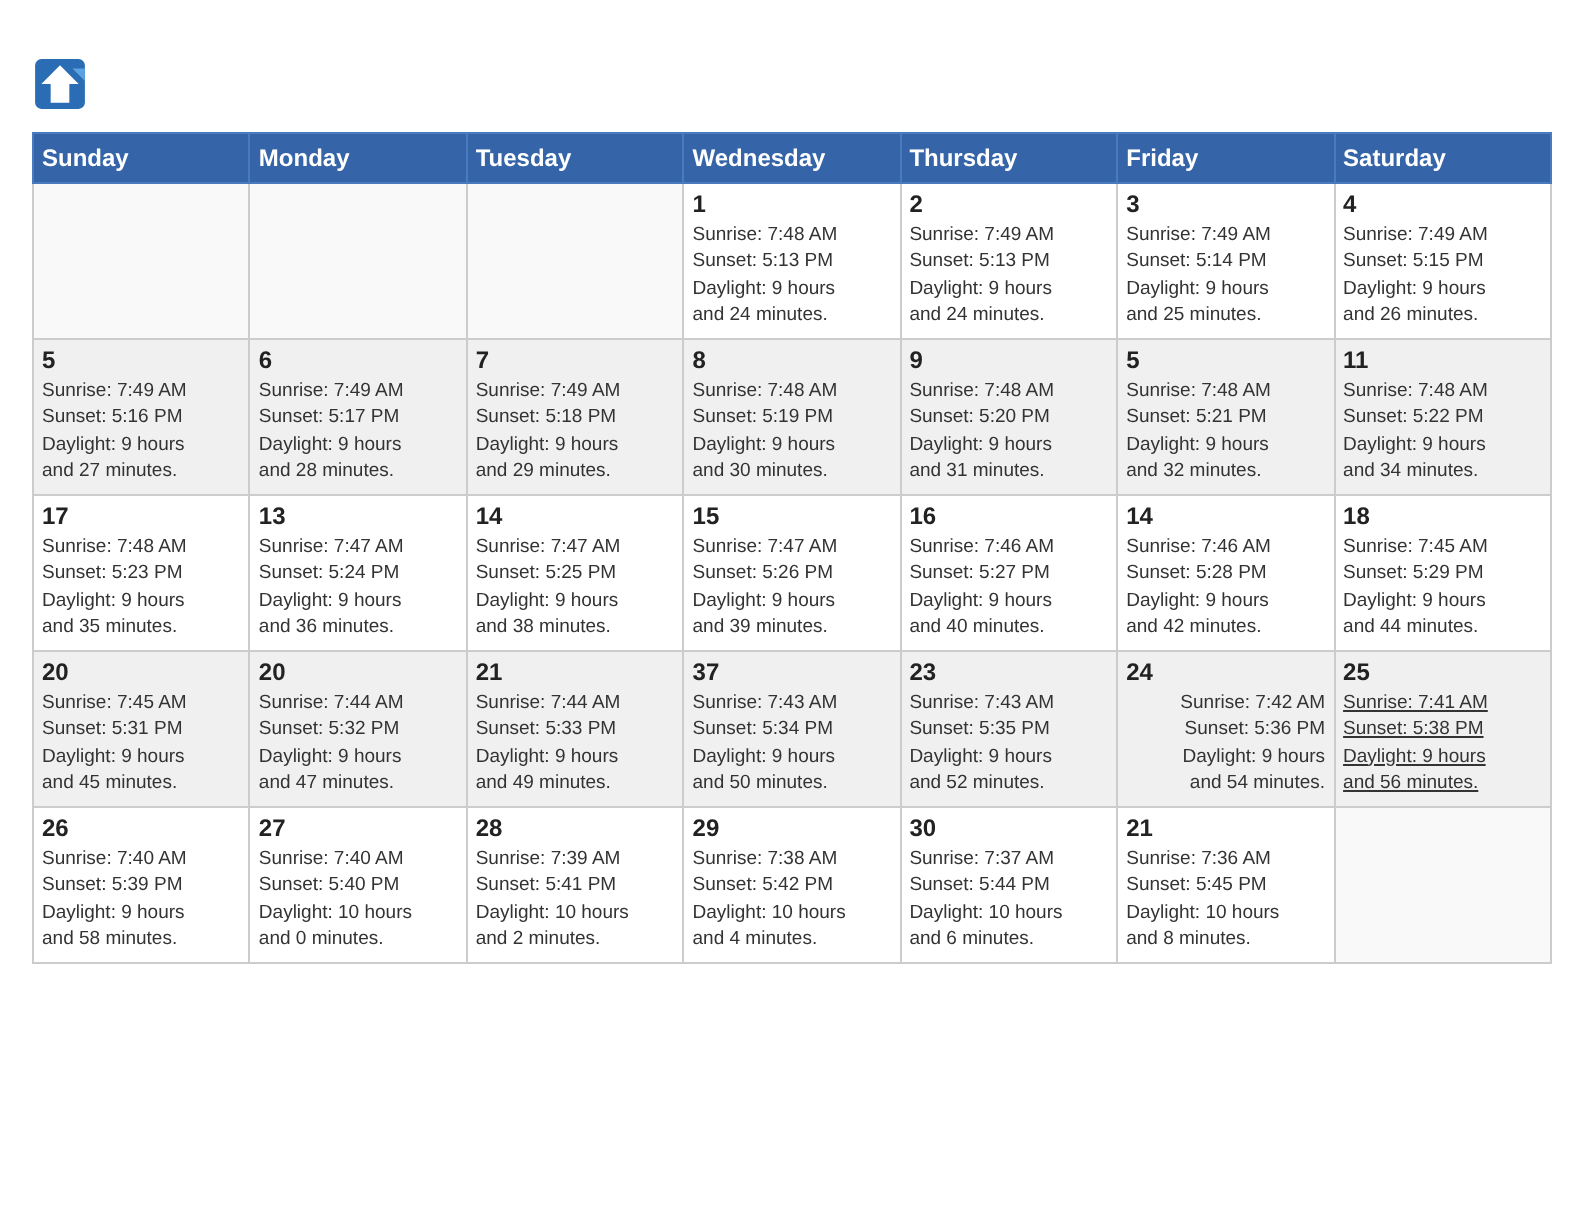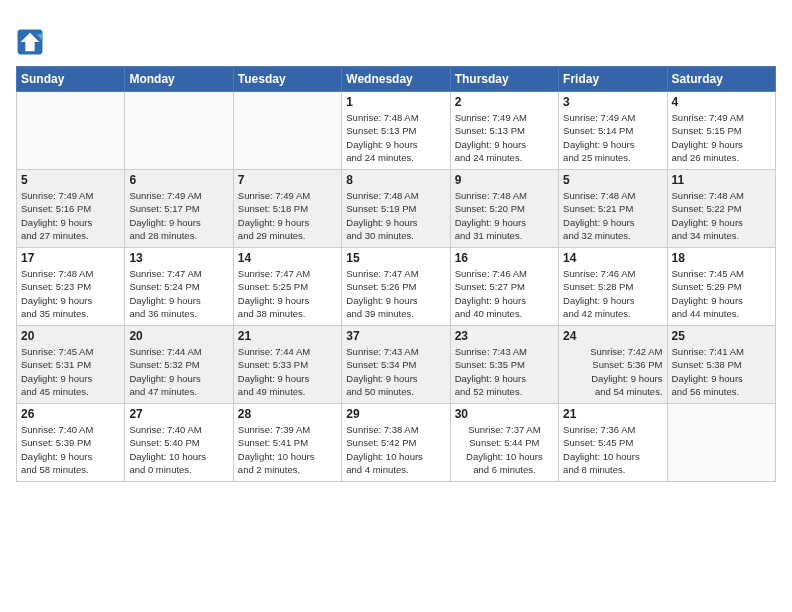--- a/index.html
+++ b/index.html
@@ -316,21 +316,21 @@
           </td>
           <td>
             <span class="day-num">24</span>
             <div class="day-info" style="white-space: pre-line; text-align: right;">Sunrise: 7:42 AM
 Sunset: 5:36 PM
 Daylight: 9 hours
 and 54 minutes.</div>
           </td>
           <td>
             <span class="day-num">25</span>
-            <div class="day-info" style="white-space: pre-line;">Sunrise: 7:41 AM
+            <div class="day-info" style="white-space: pre-line; text-decoration: underline;">Sunrise: 7:41 AM
 Sunset: 5:38 PM
 Daylight: 9 hours
 and 56 minutes.</div>
           </td>
         </tr>
         <tr>
           <td>
             <span class="day-num">26</span>
             <div class="day-info" style="white-space: pre-line;">Sunrise: 7:40 AM
 Sunset: 5:39 PM
@@ -353,21 +353,21 @@
           </td>
           <td>
             <span class="day-num">29</span>
             <div class="day-info" style="white-space: pre-line;">Sunrise: 7:38 AM
 Sunset: 5:42 PM
 Daylight: 10 hours
 and 4 minutes.</div>
           </td>
           <td>
             <span class="day-num">30</span>
-            <div class="day-info" style="white-space: pre-line; text-align: center;">Sunrise: 7:37 AM
+            <div class="day-info" style="white-space: pre-line;">Sunrise: 7:37 AM
 Sunset: 5:44 PM
 Daylight: 10 hours
 and 6 minutes.</div>
           </td>
           <td>
             <span class="day-num">21</span>
             <div class="day-info" style="white-space: pre-line;">Sunrise: 7:36 AM
 Sunset: 5:45 PM
 Daylight: 10 hours
 and 8 minutes.</div>

